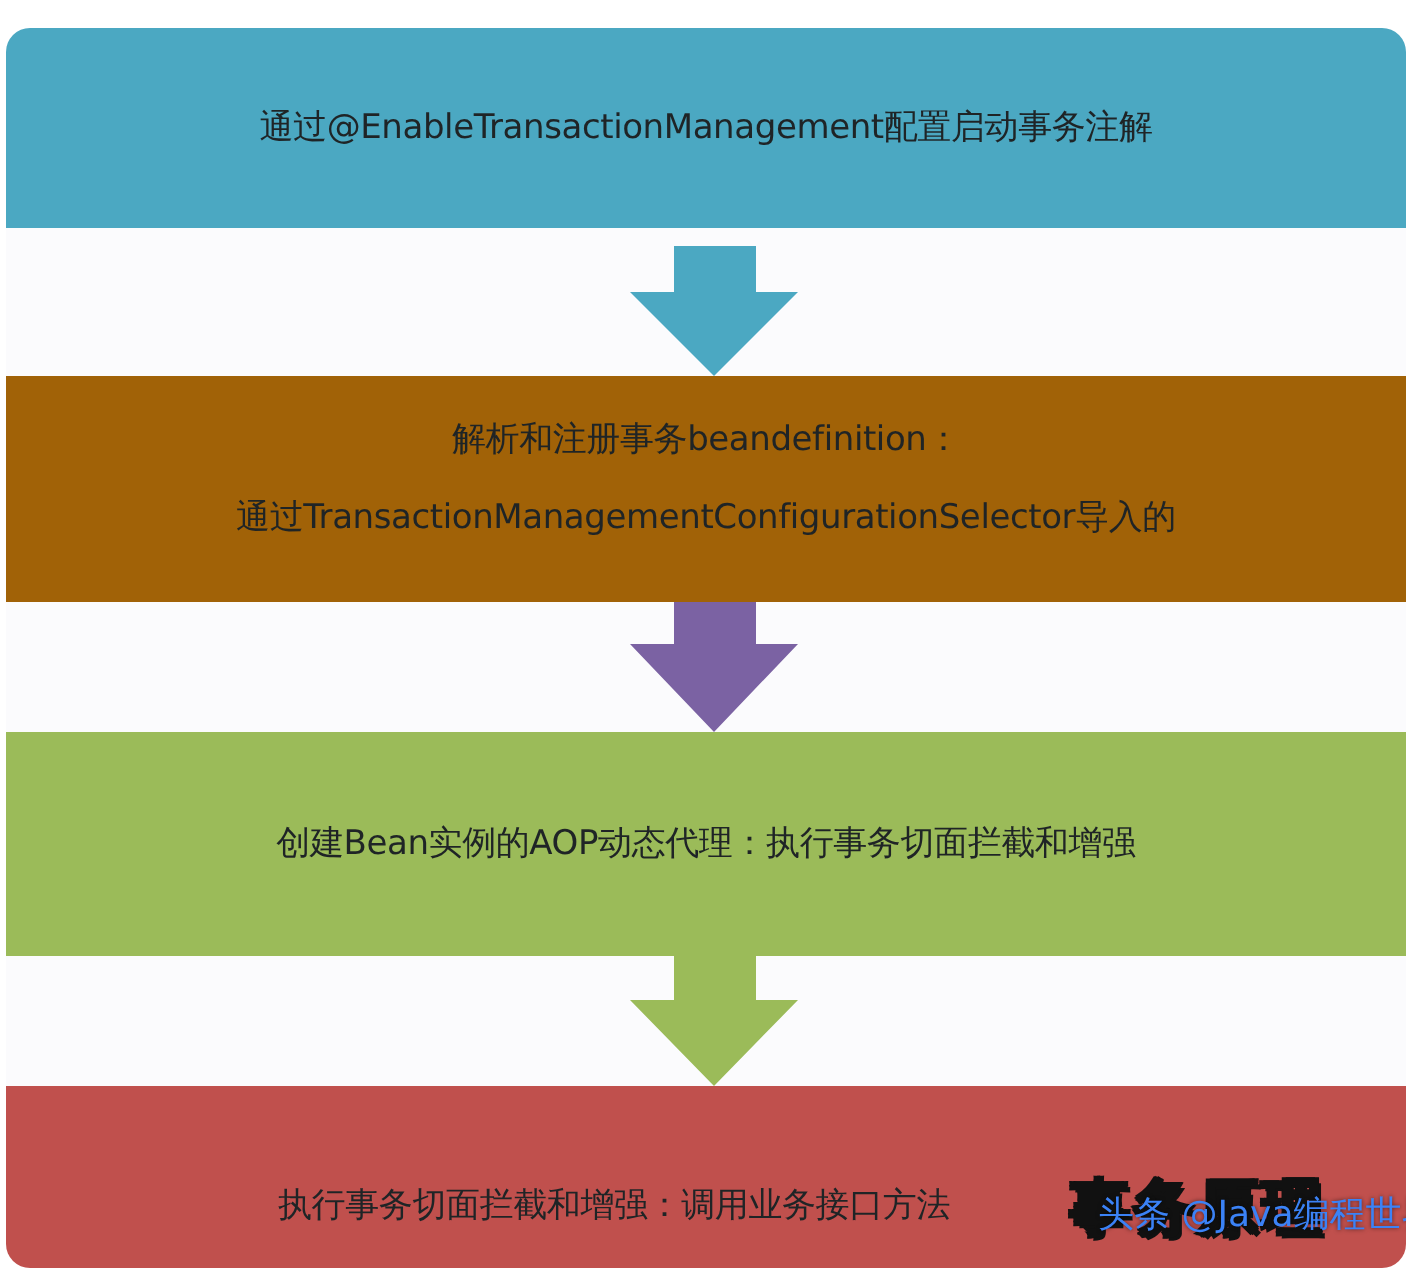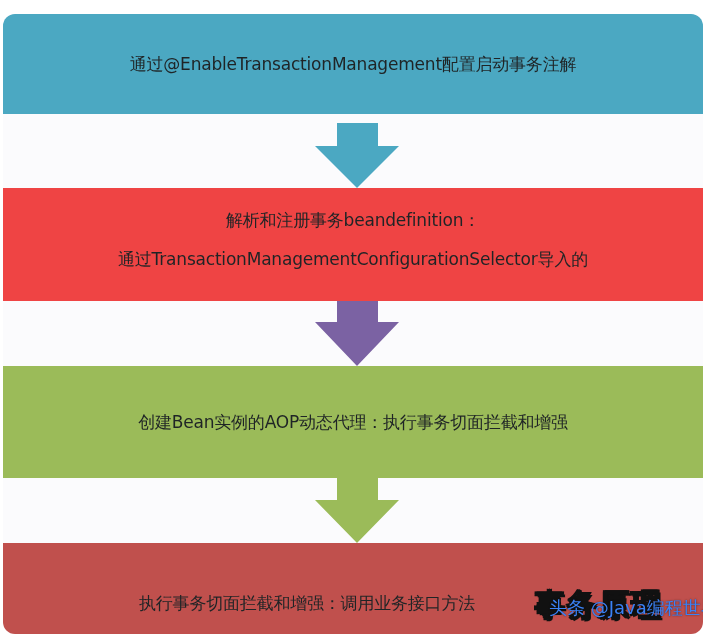--- a/index.html
+++ b/index.html
@@ -35,21 +35,21 @@
       color: #1f2426;
       text-align: center;
     }
     .band .line {
       font-size: 17px;
       line-height: 20px;
       white-space: nowrap;
       letter-spacing: -0.2px;
     }
     .band-blue { top: 0; height: 100px; background: #4ba8c2; }
-    .band-purple { top: 174px; height: 113px; background: #ef4444; }
+    .band-purple { top: 174px; height: 113px; background: #a16207; }
     .band-green { top: 352px; height: 112px; background: #9bbb59; }
     .band-red { top: 529px; height: 91px; background: #c0504d; }
 
     .band-purple .line.l1 { margin-bottom: 19px; }
     .band-purple .line.l2 { margin-bottom: 10px; }
 
     .band-red .line {
       position: absolute;
       left: 136px;
       top: 50px;

